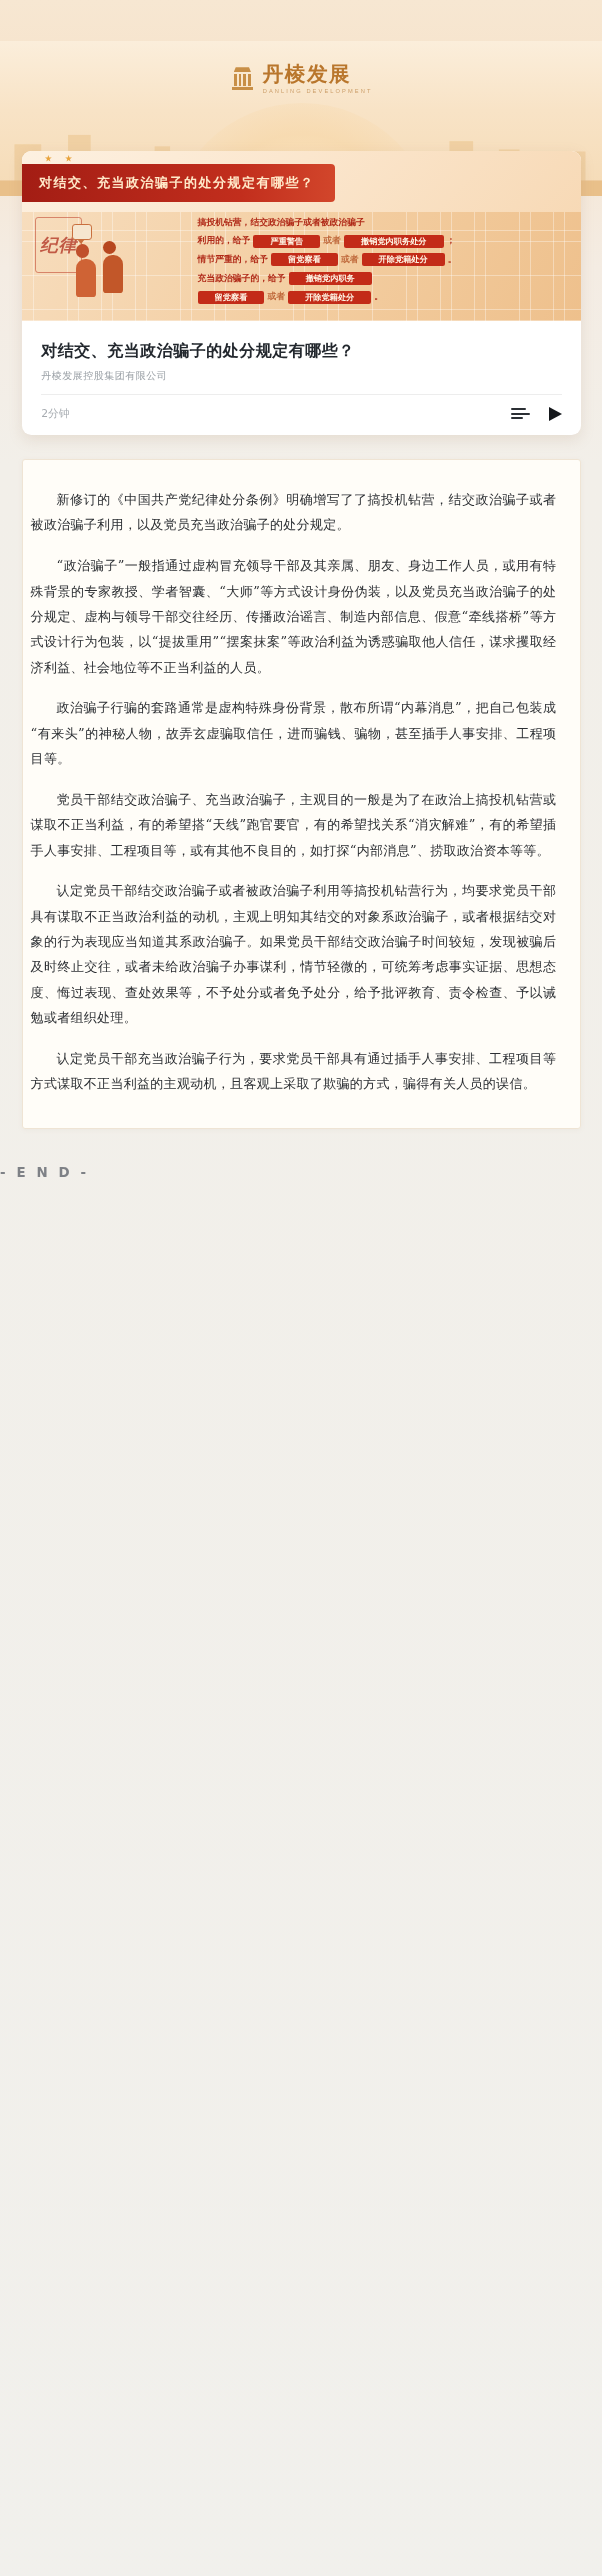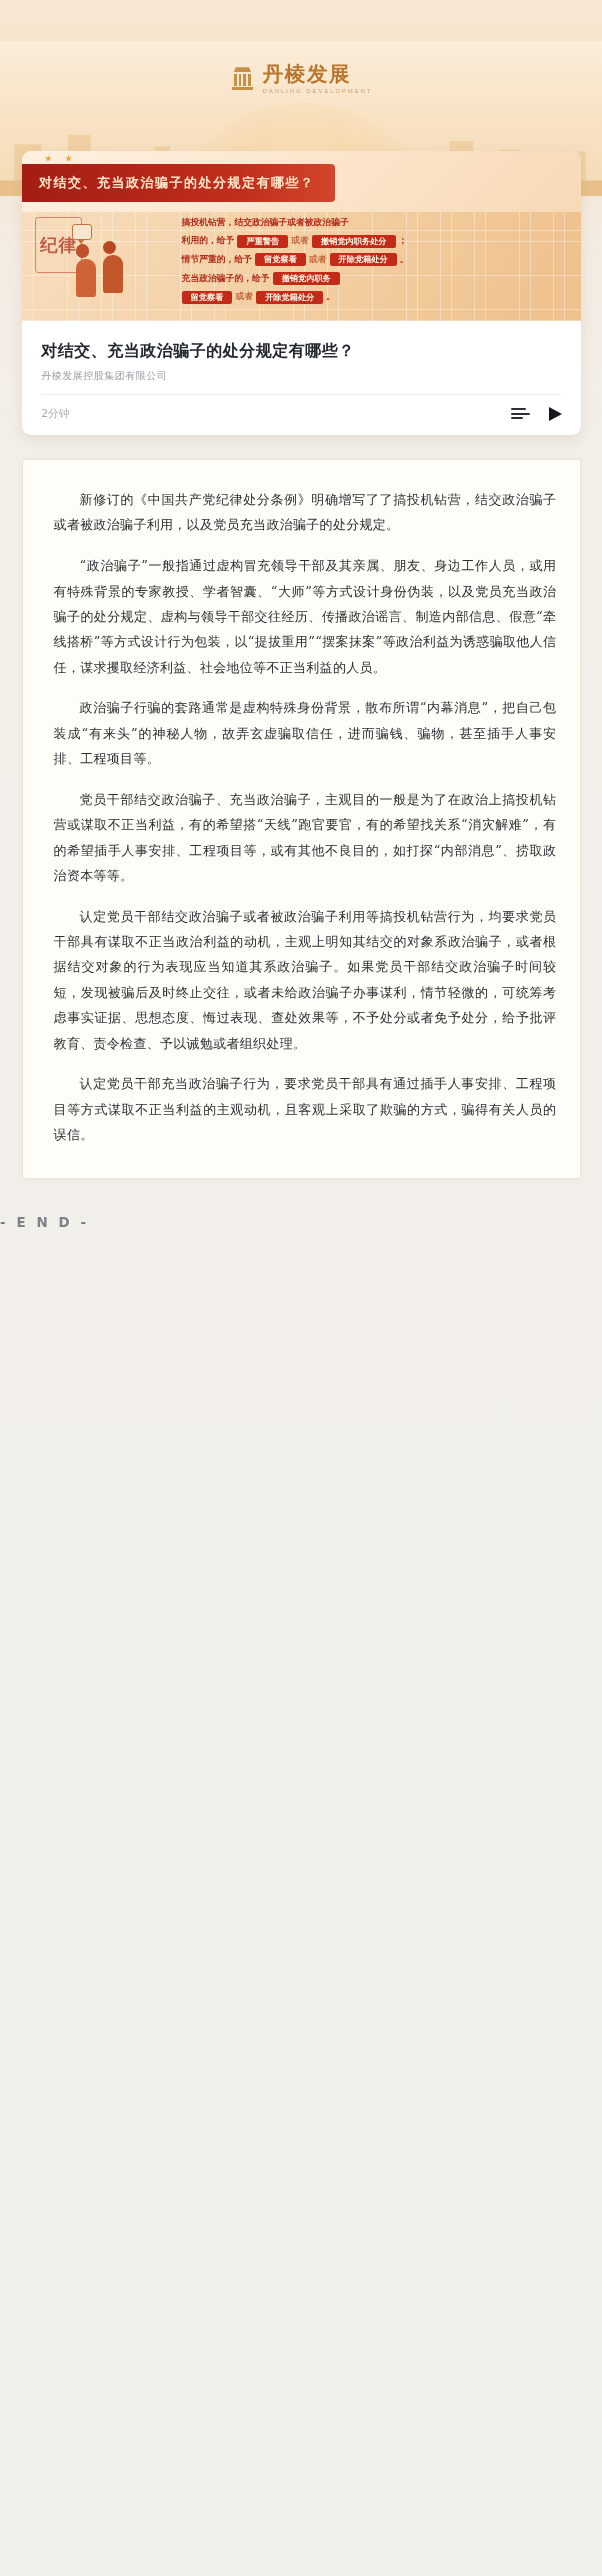--- a/index.html
+++ b/index.html
@@ -149,20 +149,21 @@
     border: 1.5px solid rgba(190,60,40,0.55);
     border-radius: 3.1px;
     color: rgba(175,45,30,0.75);
     font-size: 17.5px;
     font-weight: bold;
     display: flex;
     align-items: center;
     justify-content: center;
     letter-spacing: 1px;
     font-family: "DejaVu Serif", serif;
+    font-style: italic;
   }
   .hero-figures {
     position: absolute;
     left: 49px; top: 9.3px;
     width: 93px; height: 93px;
   }
   .fig { position: absolute; }
   .fig .head {
     width: 13.4px; height: 13.4px; border-radius: 50%;
     background: #c0502c;
@@ -189,41 +190,41 @@
     content: "";
     position: absolute;
     left: 4.6px; bottom: -5.2px;
     border-left: 4.1px solid transparent;
     border-right: 4.1px solid transparent;
     border-top: 5.2px solid #c96f3d;
   }
 
   .hero-lines {
     position: absolute;
-    left: 160px; top: 66px;
+    left: 176px; top: 66px;
     right: 15.5px;
     z-index: 6;
   }
   .hl {
     display: flex;
     align-items: center;
     flex-wrap: wrap;
     gap: 3.1px;
     margin-bottom: 5.7px;
     font-size: 8.8px;
     font-weight: bold;
     color: #b02a18;
     font-family: "DejaVu Sans", sans-serif;
   }
   .hl .plain { color: #b02a18; }
   .hl .chip {
     background: #c32b18;
     color: #fff6e6;
     border-radius: 2.1px;
-    padding: 1px 9px;
+    padding: 1px 17px;
     font-size: 8.2px;
   }
   .hl .or { color: #c06a3c; font-weight: bold; }
 
   .card-text {
     padding: 17.5px 19.6px 13.4px 19.6px;
   }
   .card-title {
     font-size: 16px;
     line-height: 1.5;
@@ -273,21 +274,21 @@
     border-top: 7.7px solid transparent;
     border-bottom: 7.7px solid transparent;
   }
 
   
   .article {
     margin: 24px 21.6px 0 21.6px;
     background: #fffdf8;
     border: 0.5px solid #efe4d4;
     border-radius: 3.1px;
-    padding: 27px 24px 31px 31px;
+    padding: 27px 24px 31px 8px;
     box-shadow: 0 1px 5.2px rgba(180,155,125,0.08);
   }
   .article p {
     margin: 0 0 15.5px 0;
     font-size: 13px;
     line-height: 1.95;
     color: #2c2f33;
     text-align: justify;
     text-indent: 2em;
     letter-spacing: 0.3px;

